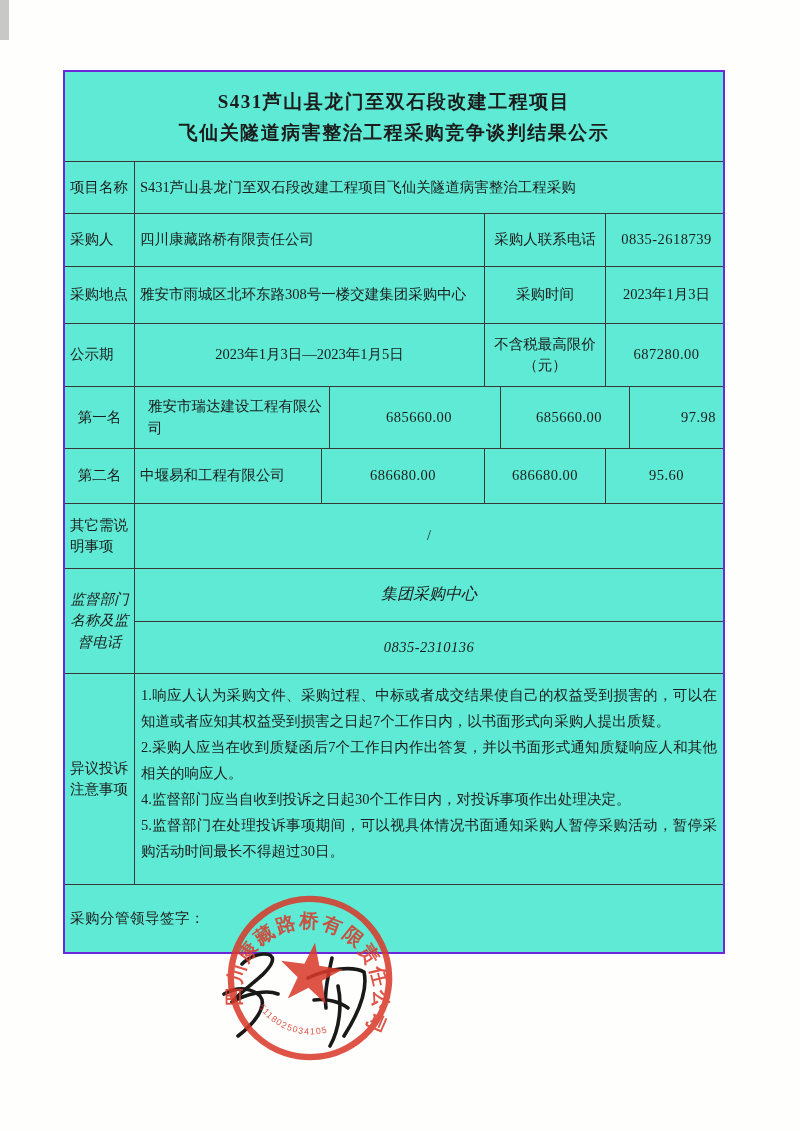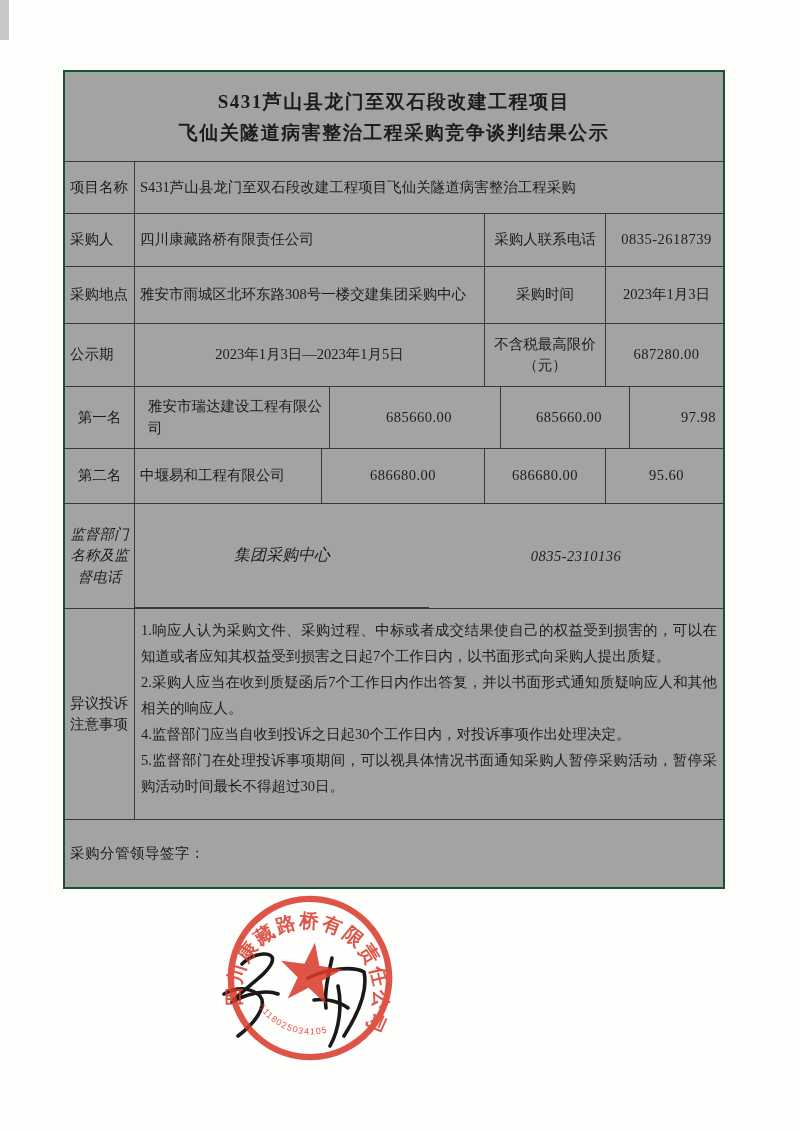--- a/index.html
+++ b/index.html
@@ -9,23 +9,23 @@
     font-family:"Liberation Serif","DejaVu Serif",serif;
     color:#1c1c1c;
     position:relative;
     overflow:hidden;
   }
   .page{position:absolute;inset:0;background:#fefefd;}
   .scan-mark{position:absolute;left:0;top:0;width:9px;height:40px;background:#9a9a9a;opacity:.55;}
 
   .tbl{
     position:absolute;left:63px;top:70px;width:662px;
-    border:2px solid #14532d;
+    border:2px solid #6d28d9;
     box-sizing:border-box;
-    background:#a3a3a3;
+    background:#5eead4;
   }
   .row{display:flex;border-bottom:1.5px solid #383838;box-sizing:border-box;}
   .row:last-child{border-bottom:none;}
   .cell{
     border-right:1.5px solid #383838;
     box-sizing:border-box;
     display:flex;align-items:center;
     padding:3px 5px;
     font-size:14.5px;line-height:1.45;
     word-break:break-all;
@@ -51,21 +51,21 @@
   .r-objection{height:211px;}
   .r-sign{height:67px;}
 
   .w-main{width:350px;flex:none;}      
   .w-key{width:121px;flex:none;}       
   .w-val{width:121px;flex:none;}       
   .w-name{width:187px;flex:none;}      
   .w-bid{width:163px;flex:none;}       
   .w-full{flex:1;}
 
-  .superv-right{flex:1;display:flex;flex-direction:row;}
+  .superv-right{flex:1;display:flex;flex-direction:column;}
   .superv-right .sub{flex:1;display:flex;align-items:center;justify-content:center;box-sizing:border-box;}
   .superv-right .sub:first-child{border-bottom:1.5px solid #383838;}
 
   .law{display:block;padding:8px 6px;font-size:14.5px;line-height:26px;text-align:justify;}
   .law p{margin:0;}
 
   .sign-cell{flex:1;align-items:center;}
   .sign-label{font-size:14.5px;letter-spacing:.5px;}
 
   
@@ -130,20 +130,24 @@
     </div>
 
     <div class="row r-cand2">
       <div class="cell c-label center">第二名</div>
       <div class="cell w-name">中堰易和工程有限公司</div>
       <div class="cell w-bid center num">686680.00</div>
       <div class="cell w-key center num">686680.00</div>
       <div class="cell w-val center num">95.60</div>
     </div>
 
+    <div class="row r-other">
+      <div class="cell c-label">其它需说明事项</div>
+      <div class="cell w-full center">/</div>
+    </div>
 
     <div class="row r-superv">
       <div class="cell c-label center">监督部门名称及监督电话</div>
       <div class="superv-right">
         <div class="sub">集团采购中心</div>
         <div class="sub num">0835-2310136</div>
       </div>
     </div>
 
     <div class="row r-objection">

